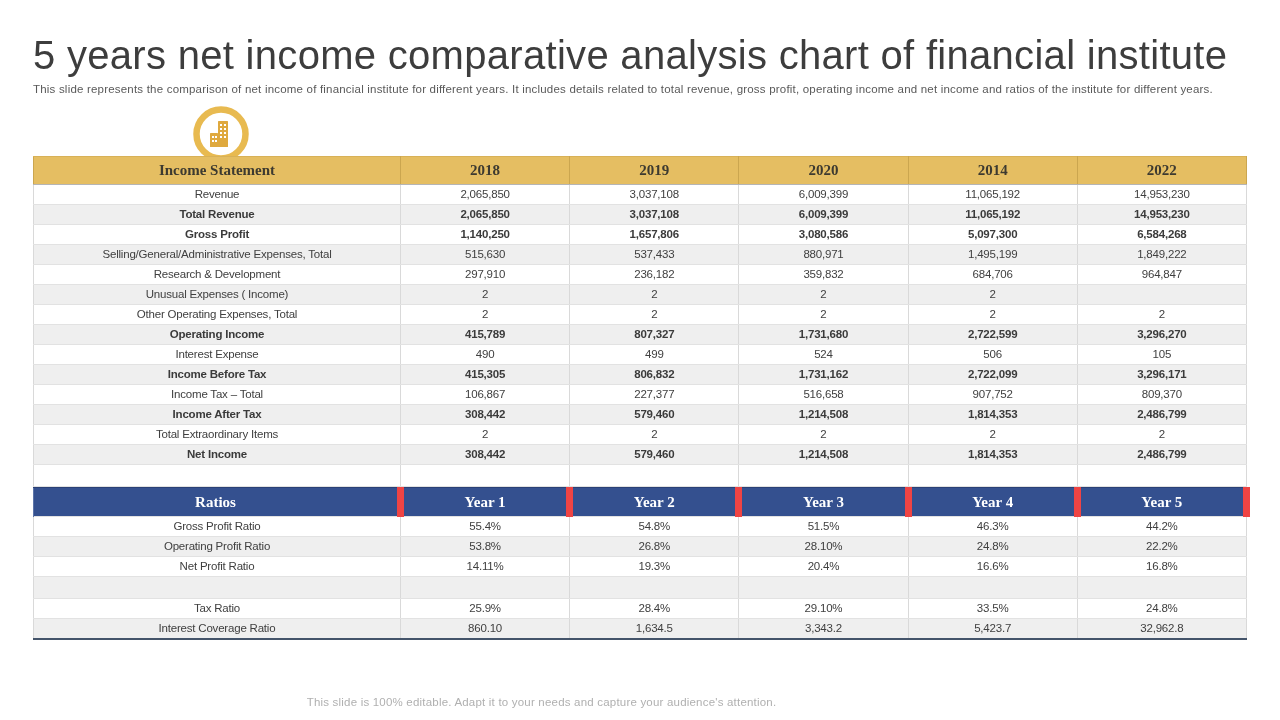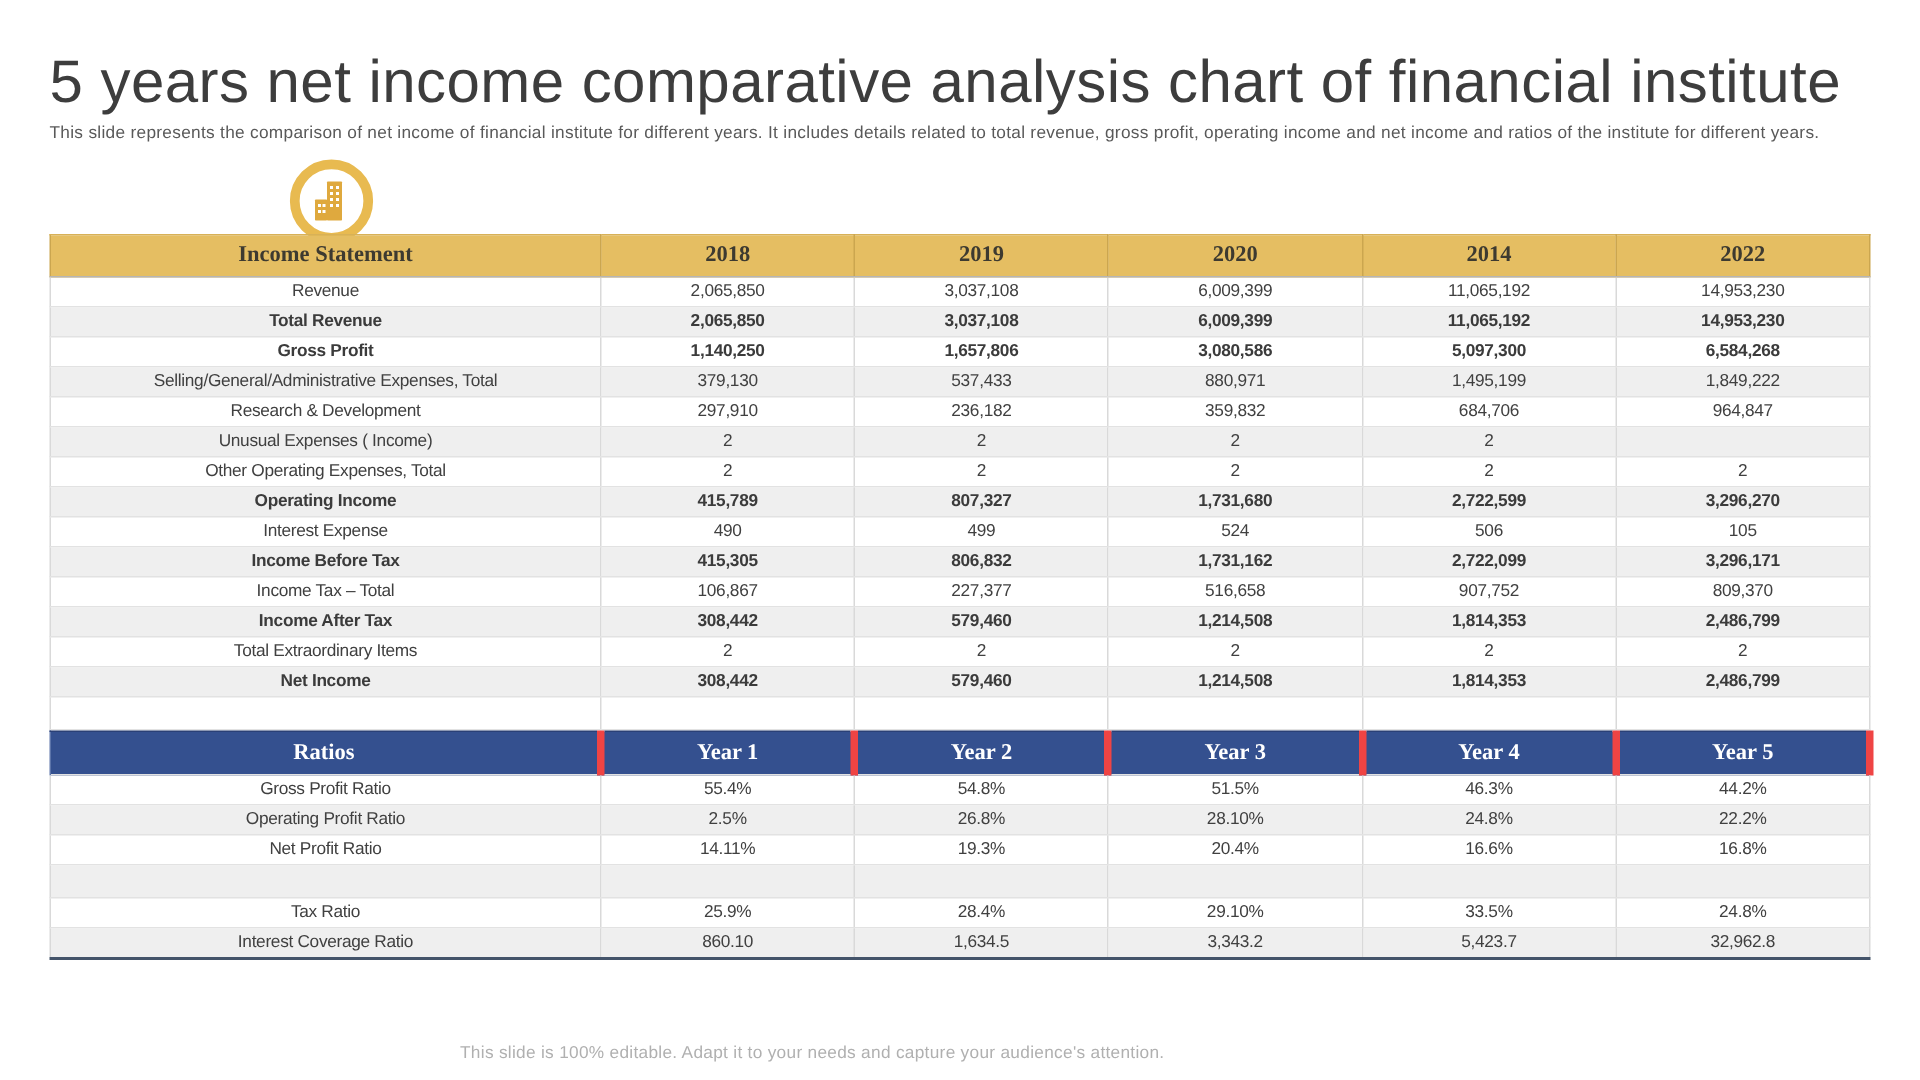--- a/index.html
+++ b/index.html
@@ -33,21 +33,21 @@
     font-family: "Liberation Serif", serif; font-weight: bold;
     font-size: 15px; height: 28px; text-align: center;
     border-right: 1px solid #cba64f; border-left: 1px solid #cba64f;
     border-top: 1px solid #d8b157; border-bottom: 1px solid #b5b5b5;
   }
   
   tr.head-blue th {
     background: #34508f; color: #ffffff;
     font-family: "Liberation Serif", serif; font-weight: bold;
     font-size: 15px; height: 29px; text-align: center;
-    border-right: 5px solid #ef4444; border-left: 1px solid #5c74a9;
+    border-right: 7px solid #ef4444; border-left: 1px solid #5c74a9;
     border-top: 1px solid #2a4076;
   }
   tbody td {
     height: 20px; font-size: 11.5px; color: #404040; text-align: center;
     letter-spacing: -0.2px; line-height: 1;
     border-right: 1px solid #d9d9d9; border-left: 1px solid #d9d9d9;
     border-bottom: 1px solid #e2e2e2; border-top: 1px solid #e2e2e2;
     background: #ffffff; overflow: hidden; white-space: nowrap;
   }
   tbody tr:nth-child(even) td { background: #efefef; }
@@ -133,21 +133,21 @@
           <tr class="bold-row">
             <td>Gross  Profit</td>
             <td>1,140,250</td>
             <td>1,657,806</td>
             <td>3,080,586</td>
             <td>5,097,300</td>
             <td>6,584,268</td>
           </tr>
           <tr>
             <td>Selling/General/Administrative  Expenses, Total</td>
-            <td>379,130</td>
+            <td>515,630</td>
             <td>537,433</td>
             <td>880,971</td>
             <td>1,495,199</td>
             <td>1,849,222</td>
           </tr>
           <tr>
             <td>Research &amp; Development</td>
             <td>297,910</td>
             <td>236,182</td>
             <td>359,832</td>
@@ -259,21 +259,21 @@
           <tr>
             <td>Gross Profit Ratio</td>
             <td>55.4%</td>
             <td>54.8%</td>
             <td>51.5%</td>
             <td>46.3%</td>
             <td>44.2%</td>
           </tr>
           <tr>
             <td>Operating  Profit Ratio</td>
-            <td>2.5%</td>
+            <td>53.8%</td>
             <td>26.8%</td>
             <td>28.10%</td>
             <td>24.8%</td>
             <td>22.2%</td>
           </tr>
           <tr>
             <td>Net Profit Ratio</td>
             <td>14.11%</td>
             <td>19.3%</td>
             <td>20.4%</td>

